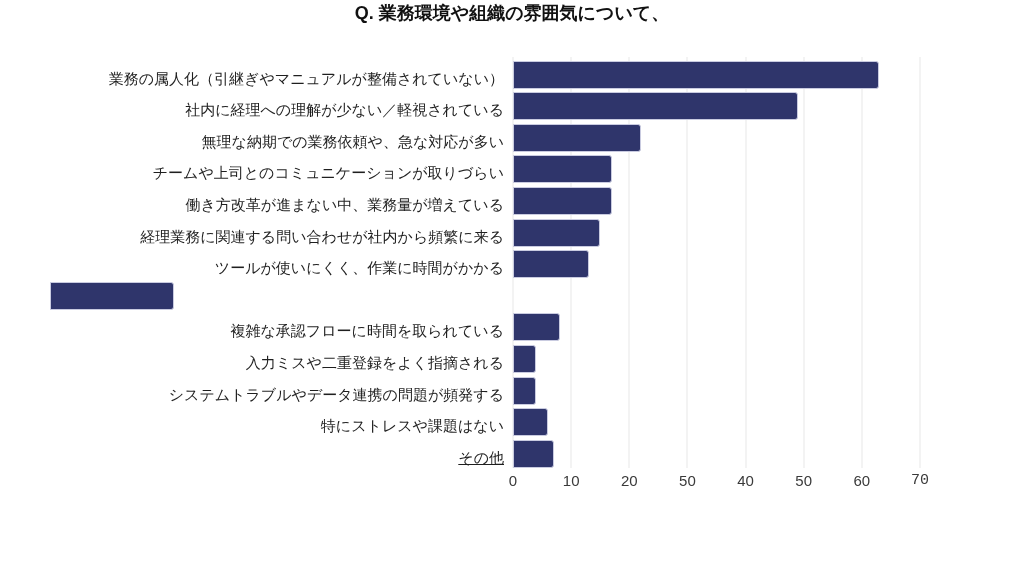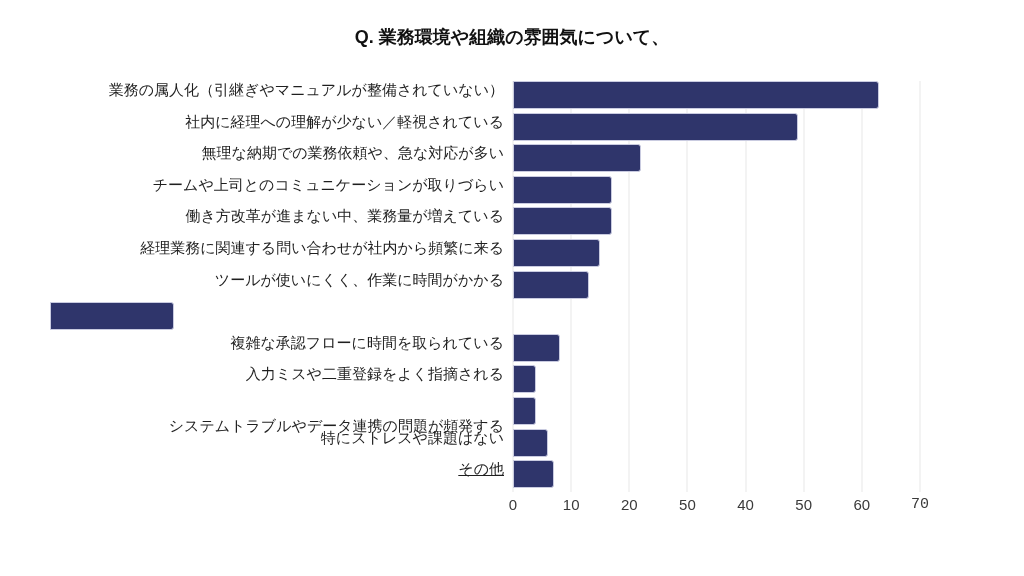--- a/index.html
+++ b/index.html
@@ -3,21 +3,20 @@
 <meta charset="utf-8">
 <style>
   * { margin: 0; padding: 0; box-sizing: border-box; }
   html, body { width: 1024px; height: 576px; overflow: hidden; }
   body {
     background: #ffffff;
     font-family: "Liberation Sans", "DejaVu Sans", sans-serif;
     position: relative;
   }
   .title-block {
-    padding-top: 24px;
     text-align: center;
     font-weight: bold;
     font-size: 18px;
     line-height: 26px;
     color: #111111;
   }
   .chart-wrap {
     position: relative;
     margin: 31px 0 0 50px;
     width: 870px;
@@ -34,21 +33,21 @@
   .gridline {
     position: absolute;
     top: 0;
     bottom: 0;
     width: 1px;
     transform: translateX(-0.5px);
   }
   .rows { position: relative; z-index: 1; }
   .row {
     display: flex;
-    align-items: flex-start;
+    align-items: flex-end;
     height: 31.6px;
   }
   .cat-label {
     width: 463px;
     padding-right: 9px;
     text-align: right;
     font-size: 15px;
     color: #1f1f1f;
     white-space: nowrap;
   }

